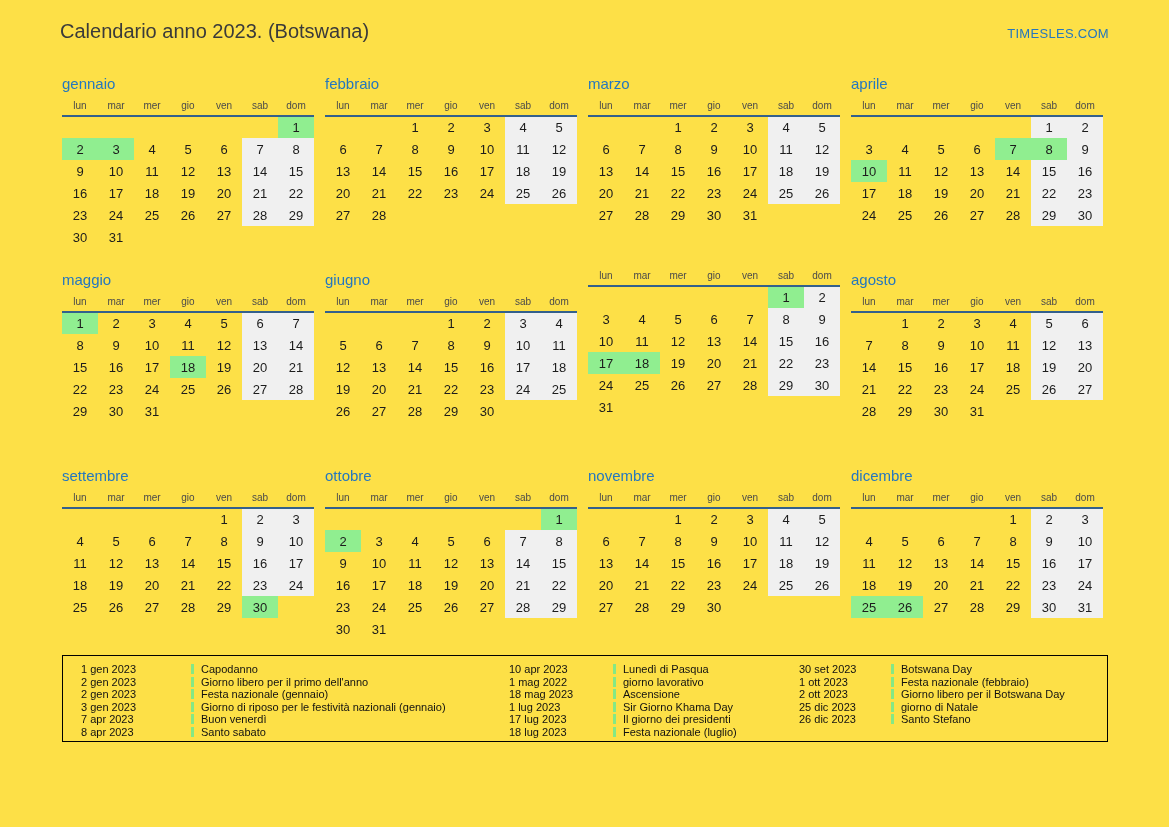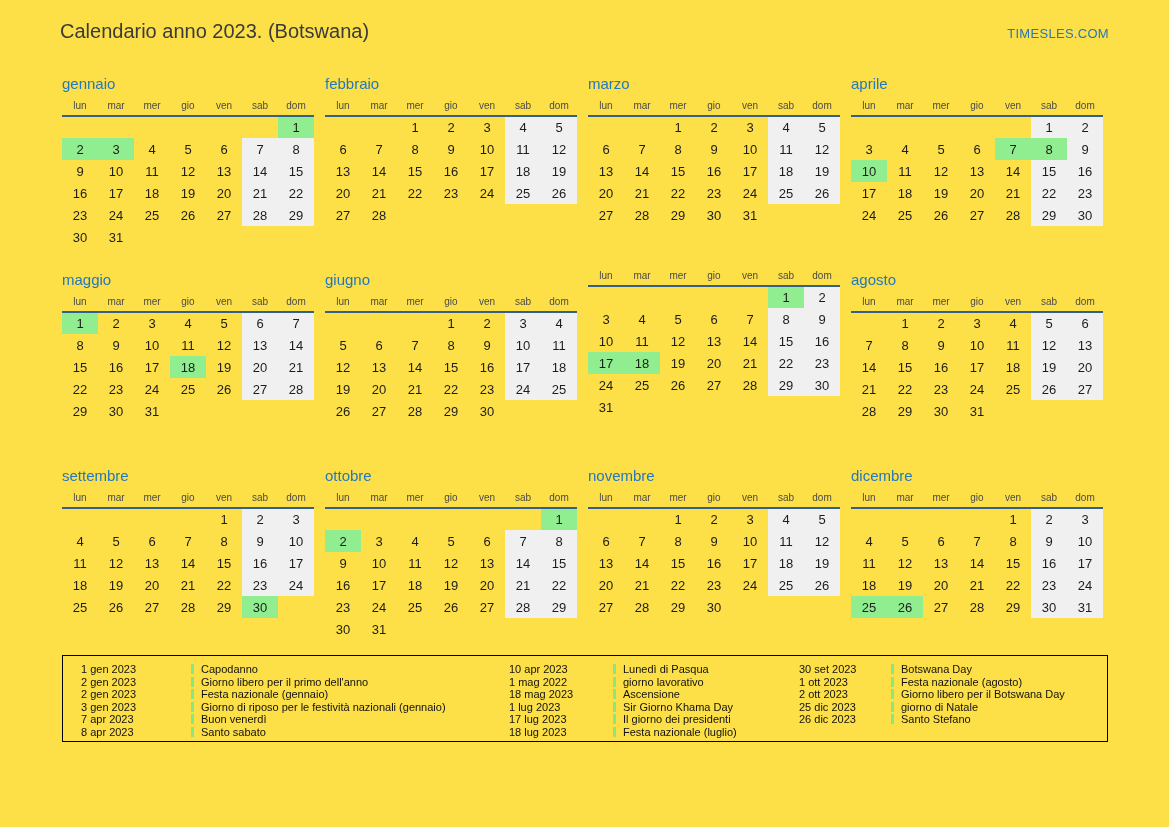--- a/index.html
+++ b/index.html
@@ -852,21 +852,21 @@
         <div class="lg-name"><span class="lg-bar"></span><span>Capodanno</span></div>
         <div class="lg-date">10 apr 2023</div>
         <div class="lg-name"><span class="lg-bar"></span><span>Lunedì di Pasqua</span></div>
         <div class="lg-date">30 set 2023</div>
         <div class="lg-name"><span class="lg-bar"></span><span>Botswana Day</span></div>
         <div class="lg-date">2 gen 2023</div>
         <div class="lg-name"><span class="lg-bar"></span><span>Giorno libero per il primo dell'anno</span></div>
         <div class="lg-date">1 mag 2022</div>
         <div class="lg-name"><span class="lg-bar"></span><span>giorno lavorativo</span></div>
         <div class="lg-date">1 ott 2023</div>
-        <div class="lg-name"><span class="lg-bar"></span><span>Festa nazionale (agosto)</span></div>
+        <div class="lg-name"><span class="lg-bar"></span><span>Festa nazionale (febbraio)</span></div>
         <div class="lg-date">2 gen 2023</div>
         <div class="lg-name"><span class="lg-bar"></span><span>Festa nazionale (gennaio)</span></div>
         <div class="lg-date">18 mag 2023</div>
         <div class="lg-name"><span class="lg-bar"></span><span>Ascensione</span></div>
         <div class="lg-date">2 ott 2023</div>
         <div class="lg-name"><span class="lg-bar"></span><span>Giorno libero per il Botswana Day</span></div>
         <div class="lg-date">3 gen 2023</div>
         <div class="lg-name"><span class="lg-bar"></span><span>Giorno di riposo per le festività nazionali (gennaio)</span></div>
         <div class="lg-date">1 lug 2023</div>
         <div class="lg-name"><span class="lg-bar"></span><span>Sir Giorno Khama Day</span></div>

